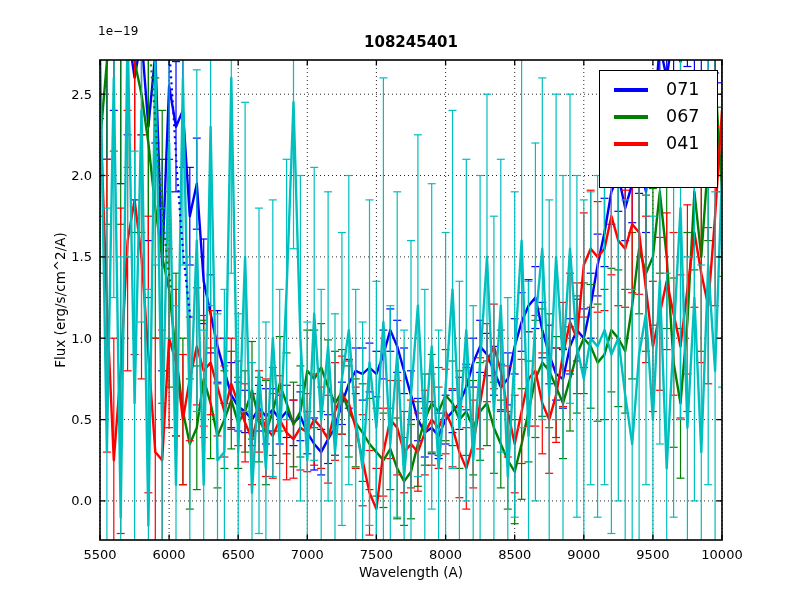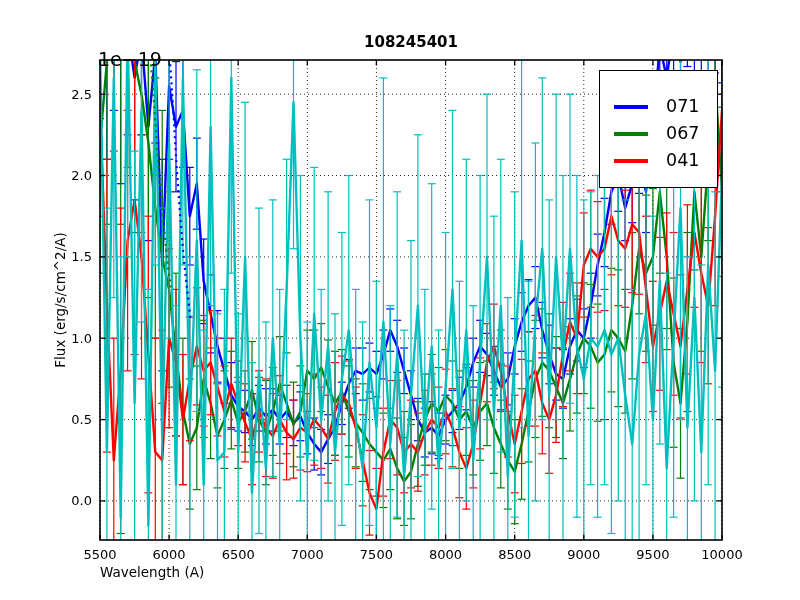--- a/index.html
+++ b/index.html
@@ -1,26 +1,26 @@
 <!DOCTYPE html>
 <html><head>
 <meta charset="utf-8">
 <style>
   html,body{margin:0;padding:0;background:#fff;}
   body{width:800px;height:600px;font-family:"DejaVu Sans",sans-serif;color:#000;}
   .fig{position:relative;width:800px;height:600px;background:#fff;overflow:hidden;}
   #svg-holder{position:absolute;left:0;top:0;width:800px;height:600px;}
   svg text{font-family:"DejaVu Sans",sans-serif;fill:#000;}
   .title{position:absolute;left:100px;top:33px;width:622px;text-align:center;font-size:15px;font-weight:bold;}
-  .offset{position:absolute;left:98px;top:48px;font-size:19px;}
-  .xlabel{position:absolute;left:100px;top:564px;width:622px;text-align:left;font-size:13.5px;}
+  .offset{position:absolute;left:98px;top:24px;font-size:12px;}
+  .xlabel{position:absolute;left:100px;top:564px;width:622px;text-align:center;font-size:13.5px;}
   .ylabel{position:absolute;left:60px;top:300px;font-size:13.5px;white-space:nowrap;
           transform:translate(-50%,-50%) rotate(-90deg);}
   .legend{position:absolute;left:599px;top:70px;width:119px;height:118px;box-sizing:border-box;
-          background:#fff;border:1.8px solid #000;padding-top:22px;}
+          background:#fff;border:1.8px solid #000;padding-top:5px;}
   .legend-row{display:flex;align-items:center;height:27px;}
   .legend-swatch{display:inline-block;width:34px;height:4px;margin-left:14px;flex:0 0 auto;}
   .legend-label{margin-left:18px;font-size:17.5px;line-height:1;}
 </style>
 </head>
 <body>
 
 <div class="fig">
   <div id="svg-holder"><svg width="800" height="600" viewBox="0 0 800 600">
         <defs>

